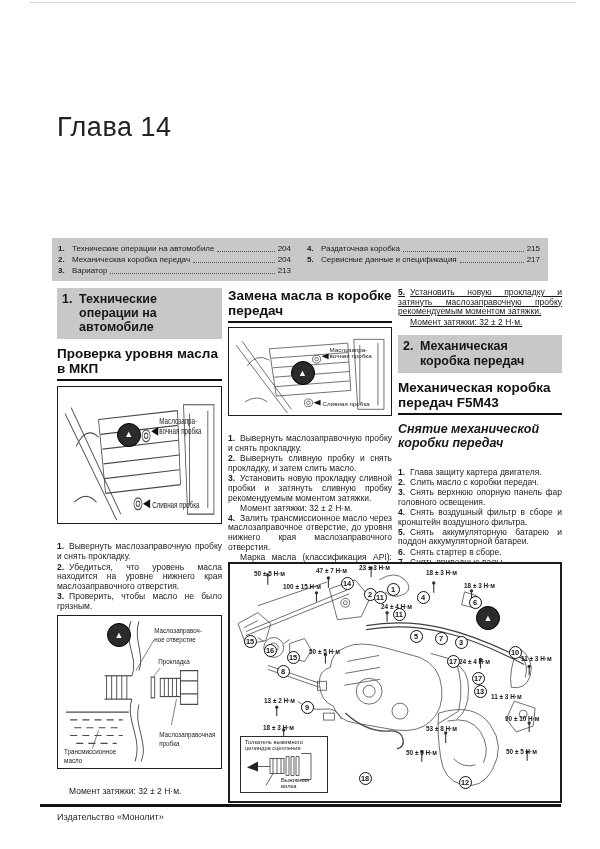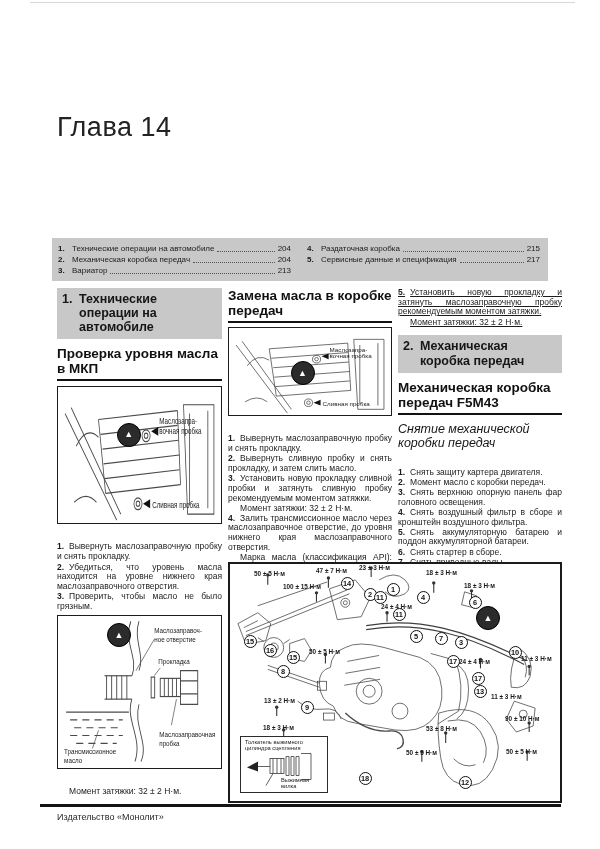--- a/index.html
+++ b/index.html
@@ -35,21 +35,21 @@
   .right-area{width:334px;flex:none;}
   .subcols{display:flex;gap:6px;height:270px;overflow:visible;}
   .colx{width:164px;flex:none;}
 
   .sec-header{background:#c8c8c8;display:flex;padding:4px 4px 5px 5px;font-weight:bold;font-size:12.5px;line-height:1.13;color:#161616;}
   .sec-num{width:17px;flex:none;}
   .sec-title{max-width:110px;}
 
   .colhead{font-size:13.5px;font-weight:bold;line-height:1.11;margin:7px 0 0 0;padding-bottom:3px;border-bottom:2.5px solid #121212;color:#111;}
   .colhead.first{margin-top:0;}
-  .subhead-italic{font-size:12.5px;font-weight:normal;font-style:italic;line-height:1.12;margin:7px 0 5px 0;color:#161616;}
+  .subhead-italic{font-size:12.5px;font-weight:bold;font-style:italic;line-height:1.12;margin:7px 0 5px 0;color:#161616;}
 
   .figure{border:1.5px solid #1c1c1c;position:relative;background:#fff;}
   .fig-check{height:136px;margin-top:5px;}
   .fig-section{height:152px;margin-top:3px;}
   .fig-replace{height:87px;margin-top:4px;}
   .figure svg{display:block;width:100%;height:100%;}
   svg{font-family:"Liberation Sans",sans-serif;}
   .flabel{font-size:6.2px;fill:#222;}
 
   .steps{margin-top:18px;}
@@ -269,22 +269,22 @@
 
           <div class="sec-header" style="margin-top:8px;">
             <span class="sec-num">2.</span>
             <span class="sec-title">Механическая коробка передач</span>
           </div>
 
           <h3 class="colhead">Механическая коробка передач F5M43</h3>
           <div class="subhead-italic">Снятие механической коробки передач</div>
 
           <div class="steps col3-steps">
-            <p class="step"><b class="n">1.</b><span>Снять защиту картера двигателя.</span></p>
-            <p class="step"><b class="n">2.</b><span>Момент масло с коробки передач.</span></p>
+            <p class="step"><b class="n">1.</b><span>Глава защиту картера двигателя.</span></p>
+            <p class="step"><b class="n">2.</b><span>Слить масло с коробки передач.</span></p>
             <p class="step"><b class="n">3.</b><span>Снять верхнюю опорную панель фар головного освещения.</span></p>
             <p class="step"><b class="n">4.</b><span>Снять воздушный фильтр в сборе и кронштейн воздушного фильтра.</span></p>
             <p class="step"><b class="n">5.</b><span>Снять аккумуляторную батарею и поддон аккумуляторной батареи.</span></p>
             <p class="step"><b class="n">6.</b><span>Снять стартер в сборе.</span></p>
             <p class="step"><b class="n">7.</b><span>Снять приводные валы.</span></p>
             <p class="step"><b class="n">8.</b><span>Снять центральную перегородку.</span></p>
           </div>
         </div>
       </div>
 

